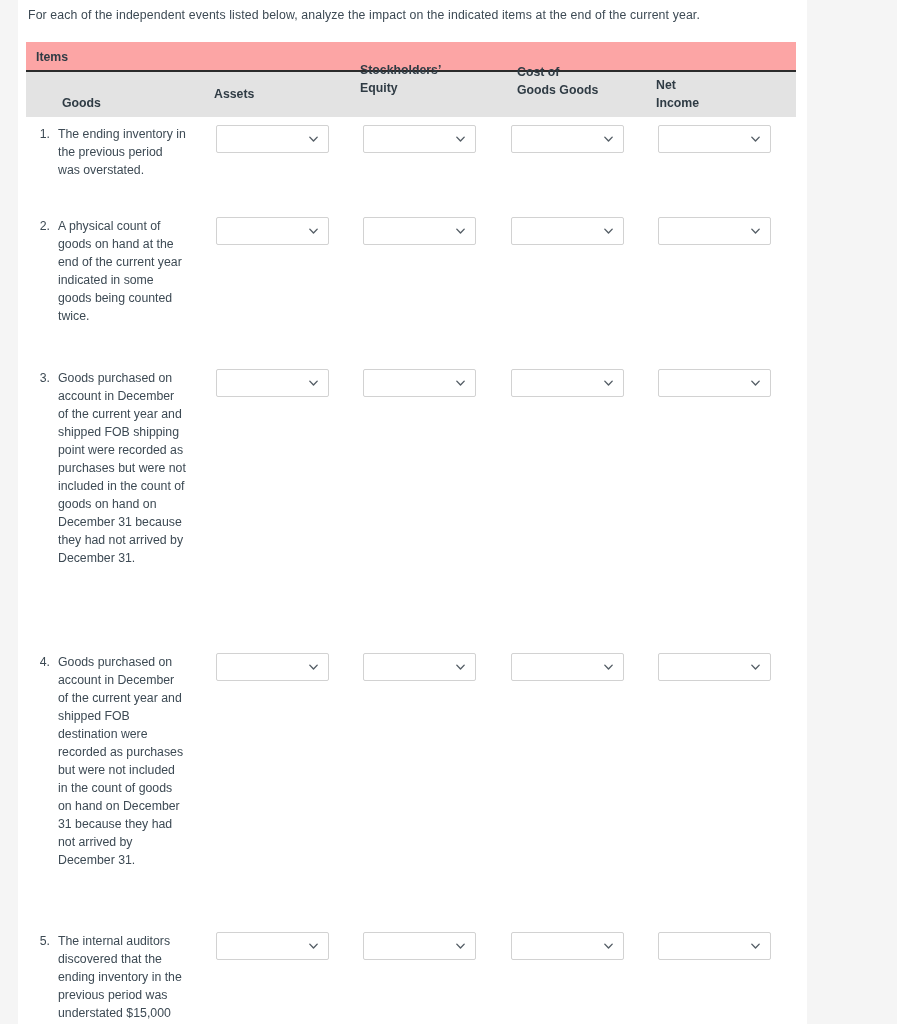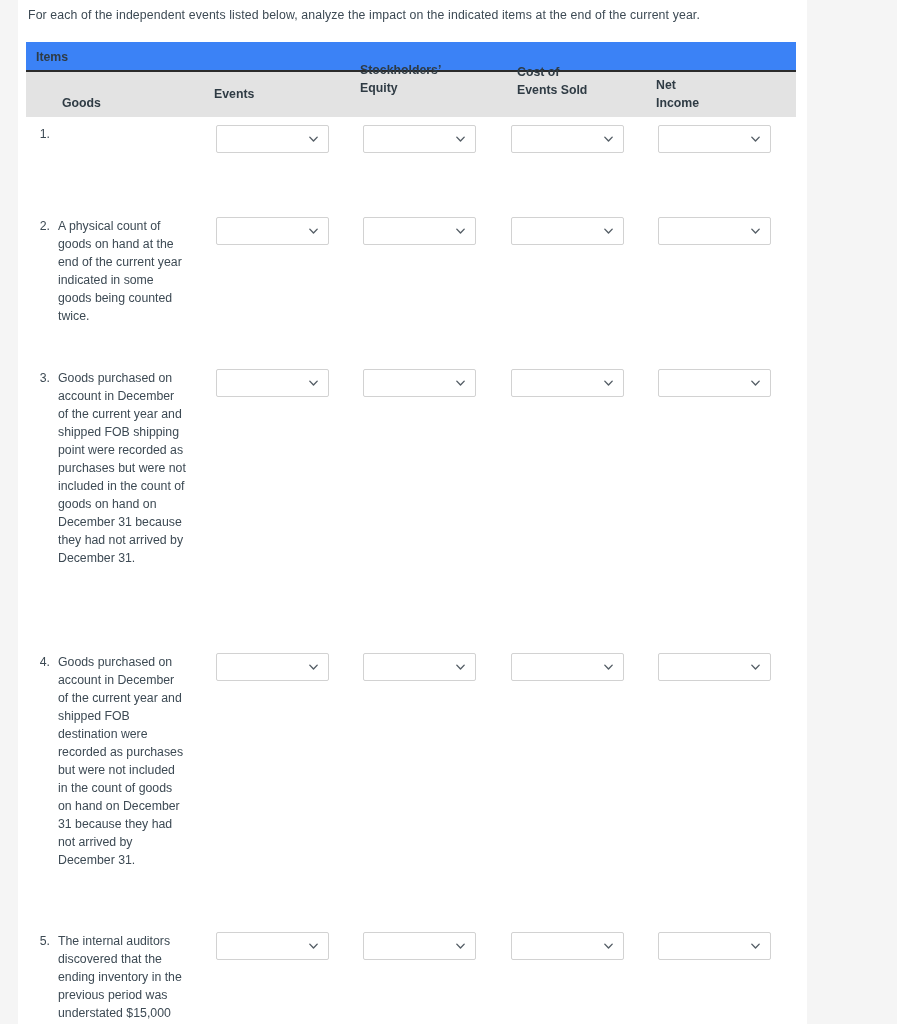--- a/index.html
+++ b/index.html
@@ -48,21 +48,21 @@
 
   
   .items-table {
     position: absolute;
     left: 8px;
     top: 42px;
     width: 770px;
   }
 
   .items-banner {
-    background: #3b82f6;
+    background: #fca5a5;
     height: 30px;
     line-height: 30px;
     padding-left: 10px;
     font-weight: bold;
     font-size: 12.3px;
     color: #2f3b44;
     border-bottom: 2px solid #2b2b2b;
     box-sizing: border-box;
   }
 
@@ -167,39 +167,40 @@
   <div class="content-sheet">
 
     <div class="instruction">For each of the independent events listed below, analyze the impact on the indicated items at the end of the current year.</div>
 
     <div class="items-table">
 
       <div class="items-banner">Items</div>
 
       <div class="col-head-row">
         <div class="col-head events">Goods</div>
-        <div class="col-head assets">Events</div>
+        <div class="col-head assets">Assets</div>
         <div class="col-head sequity">
           <div>Stockholders’</div>
           <div>Equity</div>
         </div>
         <div class="col-head cogs">
           <div>Cost of</div>
-          <div>Events Sold</div>
+          <div>Goods Goods</div>
         </div>
         <div class="col-head netinc">
           <div>Net</div>
           <div>Income</div>
         </div>
       </div>
 
       <div class="rows">
 
         <div class="event-row r1">
           <div class="row-num">1.</div>
+          <div class="row-text">The ending inventory in the previous period was overstated.</div>
           <div class="selects">
             <div class="sel-box c0">
               <span class="chev">
                 <svg viewBox="0 0 14 14" width="13" height="13">
                     <path d="M3 5 L7 9.2 L11 5" fill="none" stroke="#555e66" stroke-width="1.5" stroke-linecap="round" stroke-linejoin="round"></path>
                   </svg>
               </span>
             </div>
             <div class="sel-box c1">
               <span class="chev">

